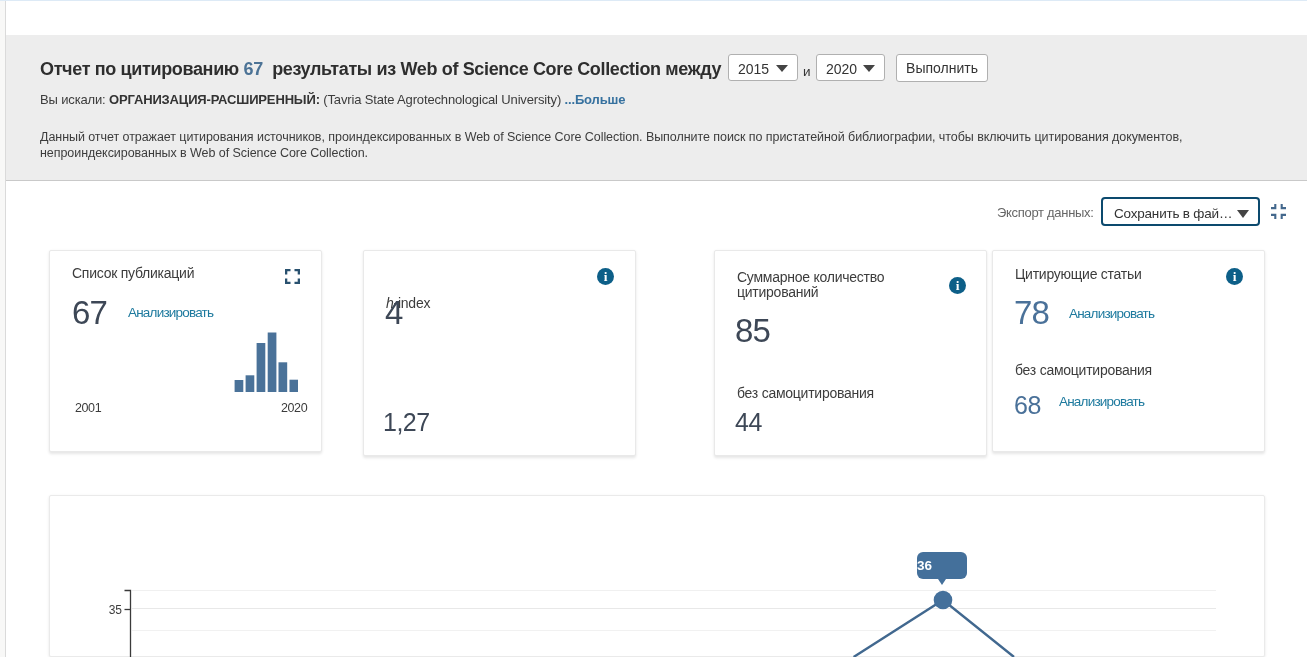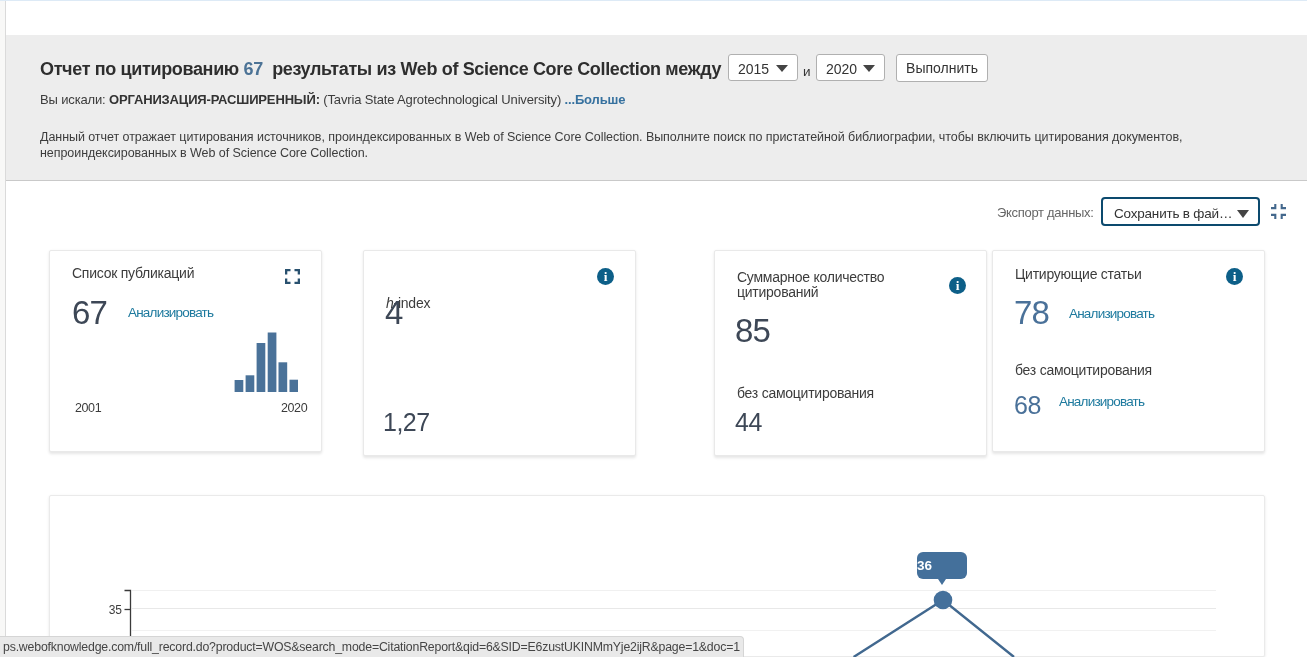--- a/index.html
+++ b/index.html
@@ -148,17 +148,16 @@
       <path d="M74.5 94.5 H80.5 V161" stroke="#3a3a3a" stroke-width="1.3" fill="none"></path>
       <path d="M74.5 113.5 H80.5" stroke="#3a3a3a" stroke-width="1.3" fill="none"></path>
       <text x="72" y="117.5" font-size="12" fill="#3d3d3d" text-anchor="end">35</text>
 
       <polyline points="803.6,161 893,104 964,161" stroke="#41688f" stroke-width="2.4" fill="none"></polyline>
       <circle cx="893" cy="104" r="9.3" fill="#44709b"></circle>
     </svg>
   </div>
   <div class="abs tooltip">36</div>
 
-  <div class="abs statusbar">ps.webofknowledge.com/full_record.do?product=WOS&amp;search_mode=CitationReport&amp;qid=6&amp;SID=E6zustUKINMmYje2ijR&amp;page=1&amp;doc=1</div>
 
   <div class="abs lstrip"></div>
   <div class="abs topline"></div>
 </div>
 
 </body></html>

